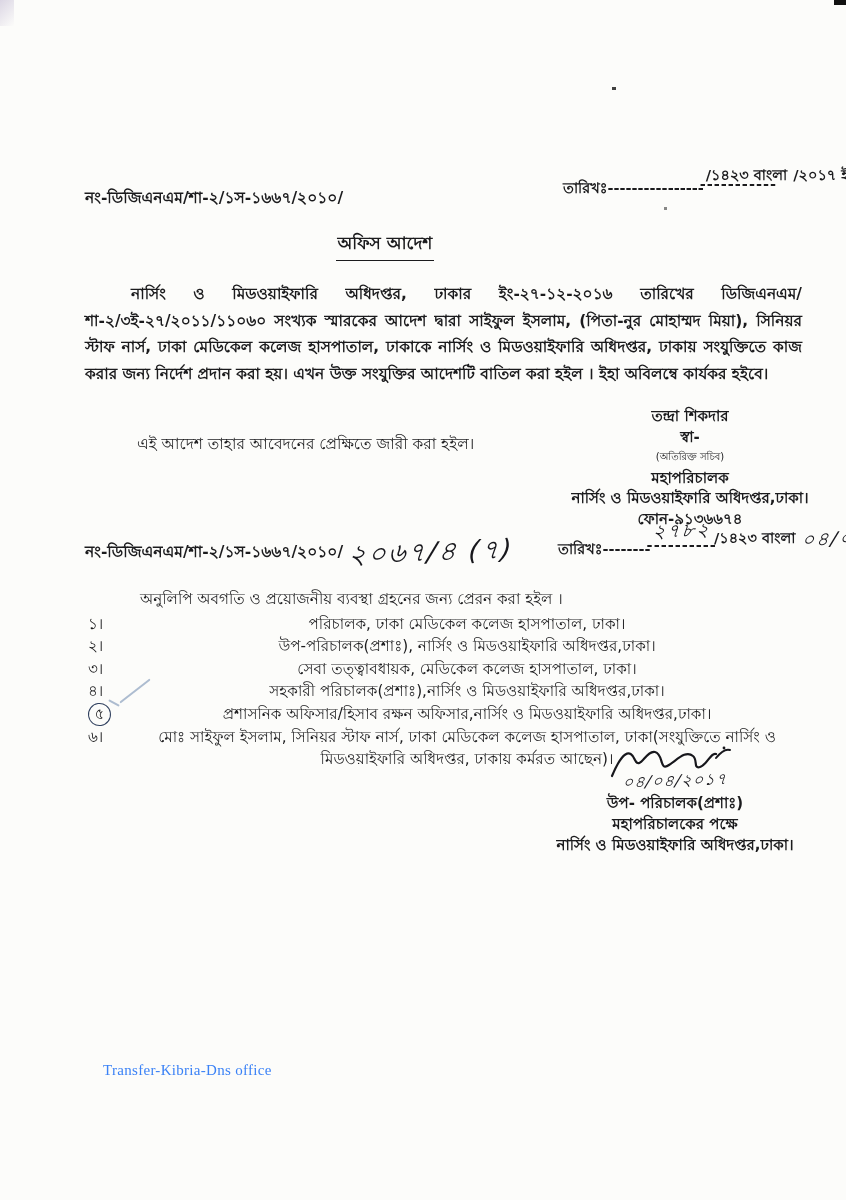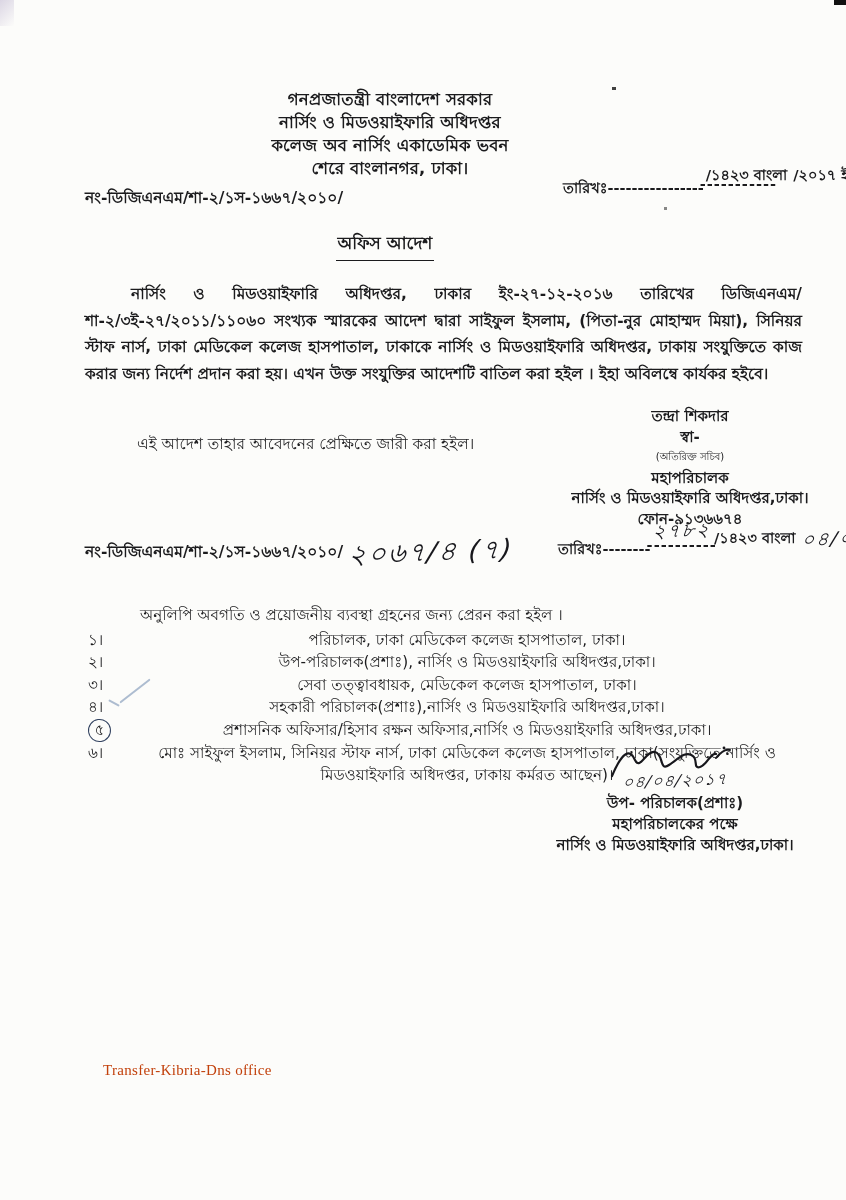--- a/index.html
+++ b/index.html
@@ -39,60 +39,54 @@
     line-height:26.5px;text-align:justify;text-indent:46px;}
   .issue-line{position:absolute;left:137px;top:388px;font-size:15.4px;font-weight:500;margin-top:44px;}
 
   
   .signatory{position:absolute;left:540px;top:406px;width:300px;text-align:center;
     font-size:15px;font-weight:600;line-height:20.5px;}
   .signatory .small{font-size:10px;font-weight:500;}
 
   
   .copies{position:absolute;left:88px;top:588px;width:706px;font-size:15.2px;font-weight:500;line-height:22.5px;}
-  .copies .heading{padding-left:52px;margin-bottom:2px;margin-top:16px;}
+  .copies .heading{padding-left:52px;margin-bottom:2px;}
   .copy-row{display:flex;align-items:flex-start;}
   .copy-row .num{width:52px;flex:0 0 52px;}
   .copy-row .txt{flex:1;text-align:center;}
   .circled{display:inline-flex;align-items:center;justify-content:center;width:21px;height:21px;
     border:1.6px solid #31415f;border-radius:50%;transform:rotate(-8deg);line-height:1;}
 
   
   .approver{position:absolute;left:520px;top:744px;width:310px;text-align:center;
     font-size:15px;font-weight:600;line-height:21px;}
   .approver .sig-wrap{height:34px;margin-bottom:-8px;position:relative;}
   .approver svg{position:absolute;left:88px;top:0;}
   .approver .hand-date{font-size:16px;letter-spacing:1px;margin-bottom:2px;}
 
   
   .footer-note{position:absolute;left:103px;top:1062px;font-family:"Liberation Serif","DejaVu Serif",serif;
-    font-size:15px;color:#c2410c;letter-spacing:.3px;}
+    font-size:15px;color:#3b82f6;letter-spacing:.3px;}
 
   
   .speck{position:absolute;background:#111;}
   .pencil-tick{position:absolute;background:#93a7c2;opacity:.75;border-radius:2px;}
   .corner-smudge{position:absolute;left:0;top:0;width:14px;height:26px;
     background:linear-gradient(135deg,rgba(120,100,160,.25),rgba(255,255,255,0));}
 </style>
 </head>
 <body>
 
 <div class="page">
 
   <div class="corner-smudge"></div>
   <div class="speck" style="right:0;top:0;width:12px;height:5px;"></div>
   <div class="speck" style="left:612px;top:87px;width:4px;height:3px;opacity:.8;"></div>
   <div class="speck" style="left:664px;top:207px;width:3px;height:3px;opacity:.5;"></div>
 
-  <div class="letterhead">
-    <div>গনপ্রজাতন্ত্রী বাংলাদেশ সরকার</div>
-    <div>নার্সিং ও মিডওয়াইফারি অধিদপ্তর</div>
-    <div>কলেজ অব নার্সিং একাডেমিক ভবন</div>
-    <div>শেরে বাংলানগর, ঢাকা।</div>
-  </div>
 
   <div class="memo1">নং-ডিজিএনএম/শা-২/১স-১৬৬৭/২০১০/</div>
 
   <div class="date-block date1">
     <span class="lbl">তারিখঃ----------------</span>
     <span class="frac">
       <span class="row1">/১৪২৩ বাংলা</span>
       <span class="divider">-----------</span>
       <span class="row2">/২০১৭ ইং</span>
     </span>

